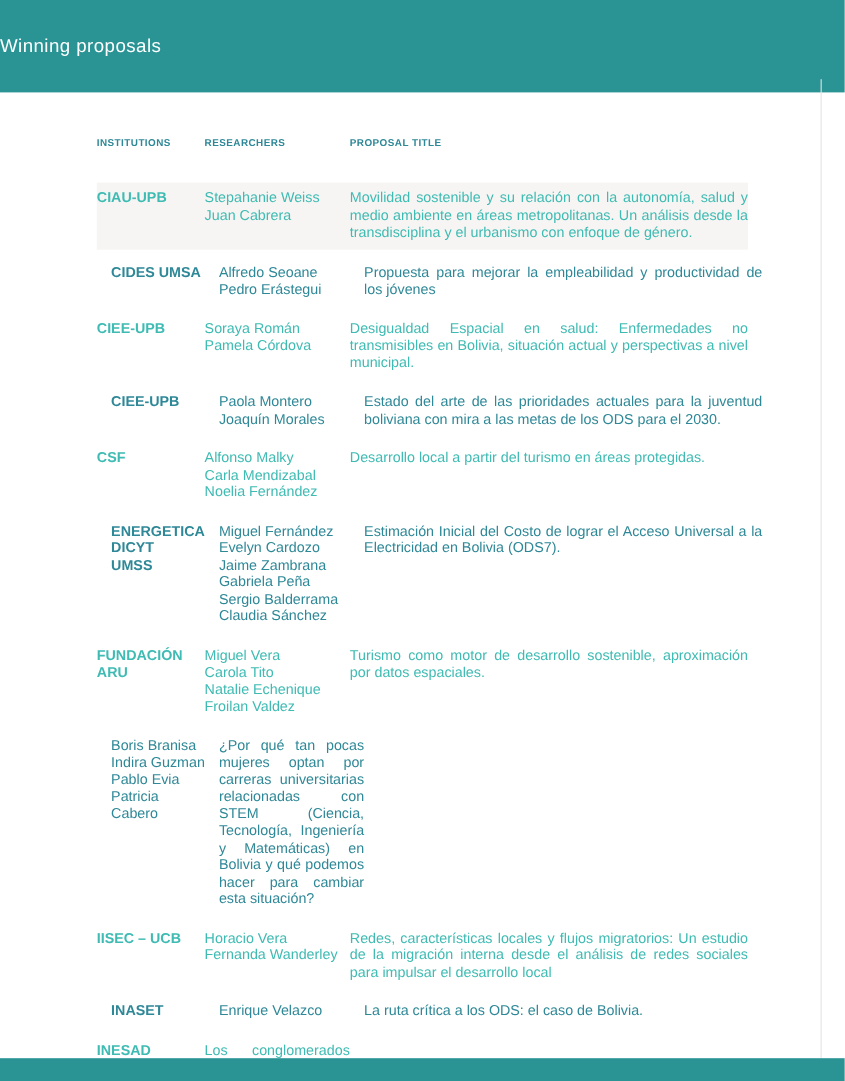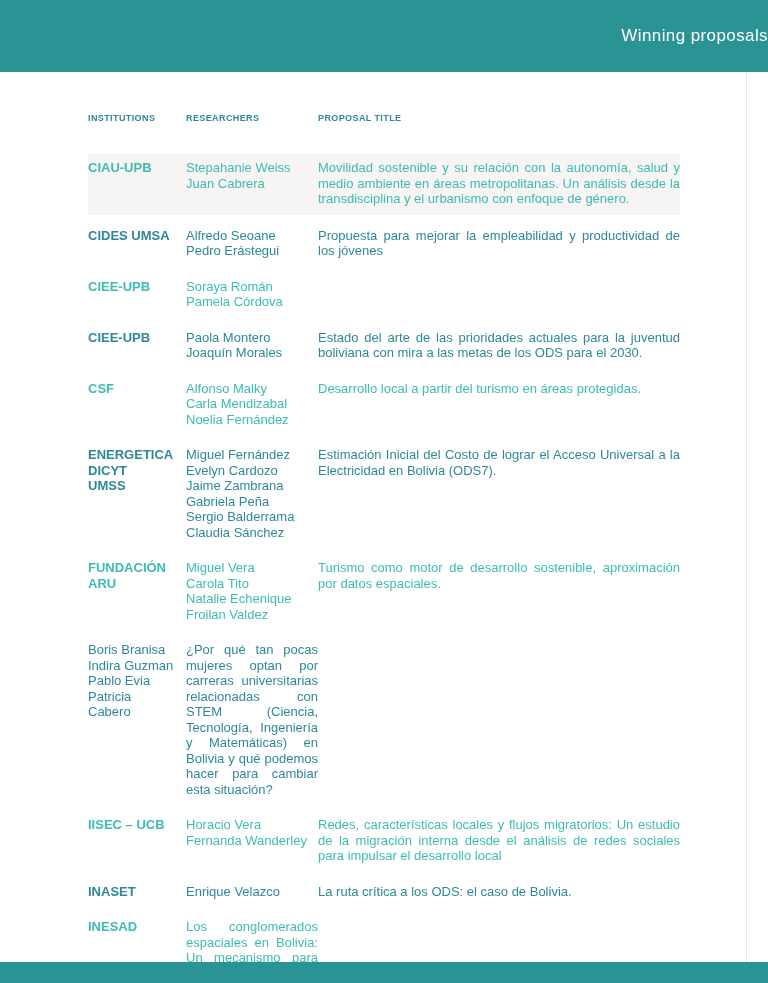--- a/index.html
+++ b/index.html
@@ -12,25 +12,25 @@
     height: 983px;
     position: relative;
     font-family: "Liberation Sans", sans-serif;
     overflow: hidden;
     --accent: #2a9394;
     --bright: #3ebbb3;
     --dark: #2e8897;
     --hl: #f7f5f3;
   }
   .topbar {
-    height: 72px;
+    height: 84px;
     background: var(--accent);
     display: flex;
     align-items: center;
-    justify-content: flex-end;
+    justify-content: flex-start;
   }
   .topbar h1 {
     margin: 0;
     color: #ffffff;
     font-size: 17px;
     font-weight: 400;
     letter-spacing: 0.4px;
   }
   .page-edge {
     position: absolute;
@@ -57,21 +57,21 @@
     font-weight: bold;
     letter-spacing: 0.4px;
     color: var(--dark);
   }
   .row {
     font-size: 13px;
     line-height: 15.5px;
     margin-bottom: 20px;
   }
   .row.bright { color: var(--bright); }
-  .row.dark   { color: var(--dark); }
+  .row.dark   { color: var(--dark); margin-left: 13px; }
   .row.highlight {
     background: var(--hl);
     padding: 6px 2px 8px 0;
     margin-bottom: 13px;
   }
   .cell.inst {
     font-weight: bold;
     padding-right: 6px;
   }
   .cell.res {
@@ -126,20 +126,21 @@
   </div>
 
   <div class="row bright">
     <div class="cell inst">
           <div>CIEE-UPB</div>
         </div>
     <div class="cell res">
           <div>Soraya Román</div>
           <div>Pamela Córdova</div>
         </div>
+    <div class="cell title">Desigualdad Espacial en salud: Enfermedades no transmisibles en Bolivia, situación actual y perspectivas a nivel municipal.</div>
   </div>
 
   <div class="row dark">
     <div class="cell inst">
           <div>CIEE-UPB</div>
         </div>
     <div class="cell res">
           <div>Paola Montero</div>
           <div>Joaquín Morales</div>
         </div>

